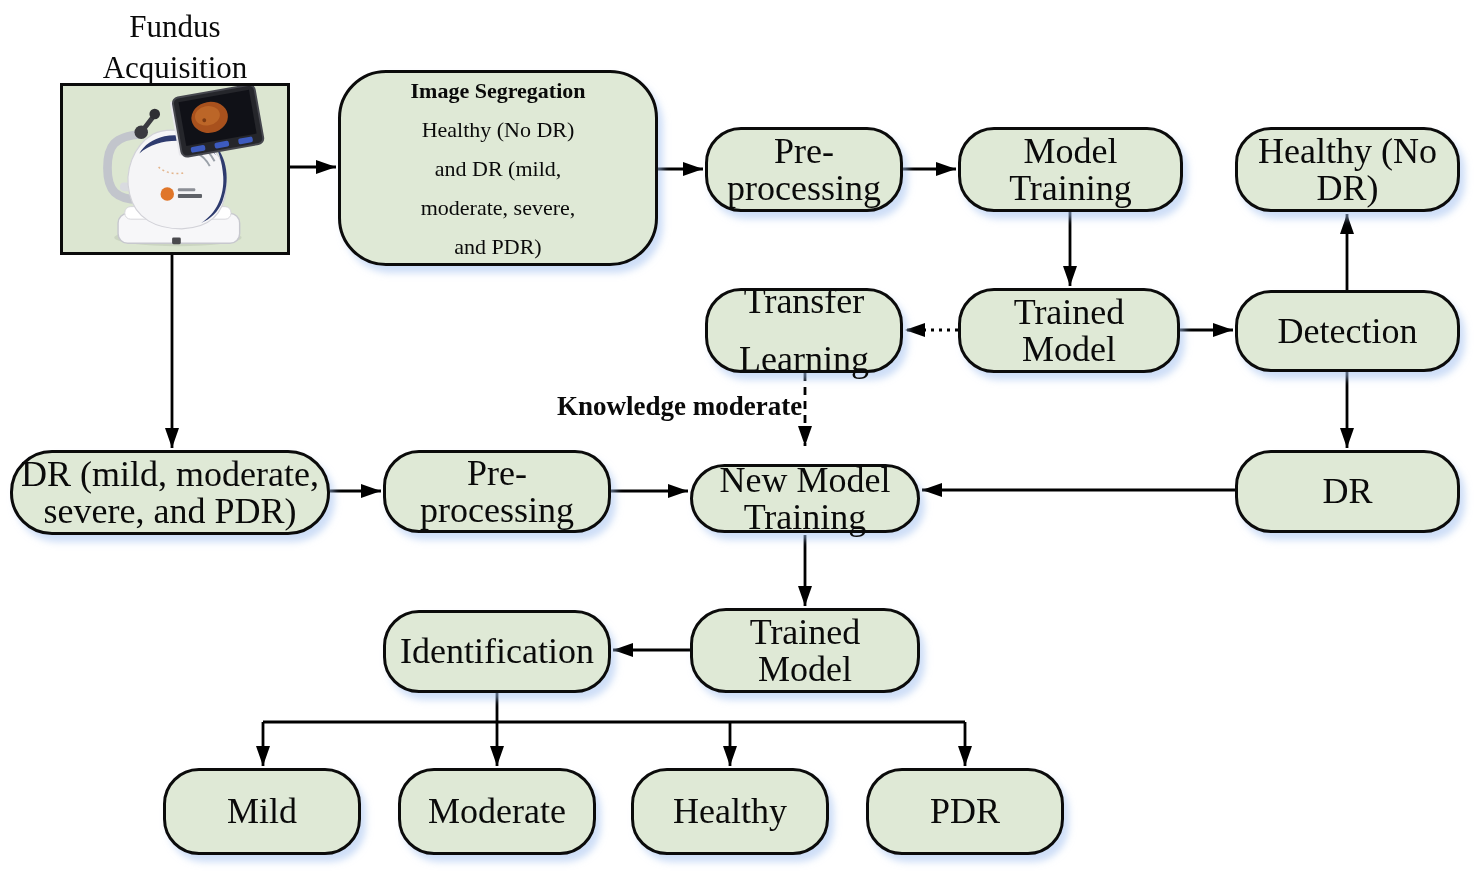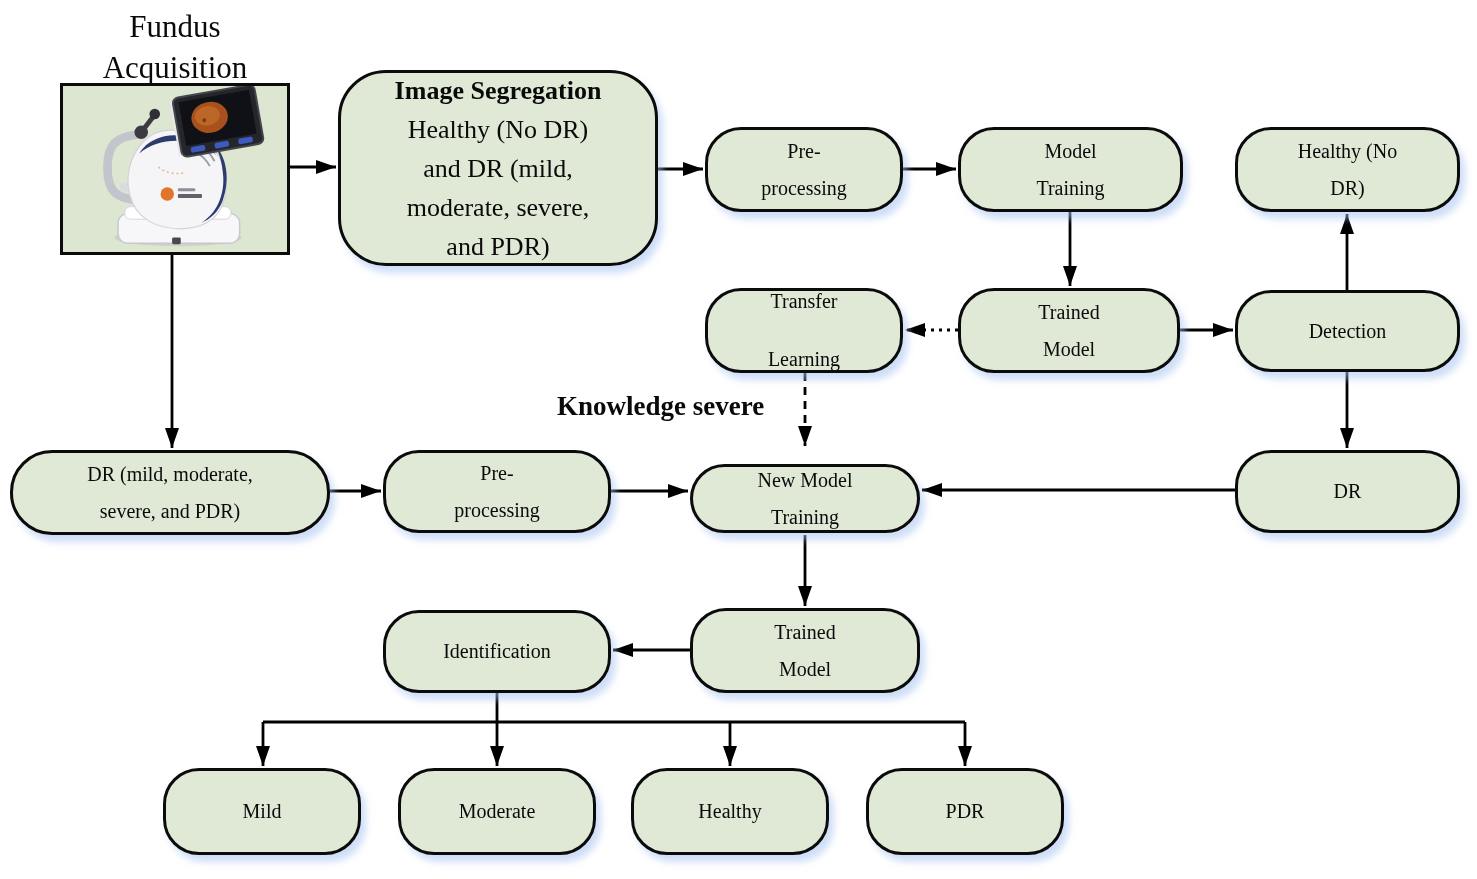--- a/index.html
+++ b/index.html
@@ -23,27 +23,27 @@
   .node{
     position:absolute;
     background:var(--node-fill);
     border:3px solid var(--node-border);
     border-radius:36px;
     display:flex;
     flex-direction:column;
     align-items:center;
     justify-content:center;
     text-align:center;
-    font-size:20px;
+    font-size:36px;
     line-height:37px;
     box-shadow:5px 7px 7px var(--shadow);
     z-index:2;
   }
   .node .ttl{font-weight:bold;}
-  .big{border-radius:48px;font-size:26px;line-height:39px;}
+  .big{border-radius:48px;font-size:22px;line-height:39px;}
   .wide{border-radius:42px;}
   .photo{
     position:absolute;
     border:3px solid #0b0b0b;
     background:var(--photo-bg);
     z-index:2;
   }
   .photo svg{display:block;width:100%;height:100%;}
   .caption{
     position:absolute;
@@ -139,21 +139,21 @@
         <ellipse cx="152" cy="31" rx="19" ry="16" fill="#a8511d"></ellipse>
         <ellipse cx="150" cy="29" rx="13" ry="10" fill="#c06a2a" opacity="0.85"></ellipse>
         <circle cx="146" cy="33" r="2" fill="#7c3a12"></circle>
         <rect x="127" y="58" width="15" height="6" rx="2" fill="#3d5bbf"></rect>
         <rect x="152" y="58" width="15" height="6" rx="2" fill="#3d5bbf"></rect>
         <rect x="177" y="58" width="15" height="6" rx="2" fill="#3d5bbf"></rect>
       </g>
     </svg>
   </div>
 
-  <div class="ks-label" style="left:557px;top:391px;">Knowledge severe</div>
+  <div class="ks-label" style="left:557px;top:391px;">Knowledge moderate</div>
 
   <div class="node big" style="left:338px;top:70px;width:320px;height:196px;">
     <div class="ttl">Image Segregation</div>
     <div>Healthy (No DR)</div>
     <div>and DR (mild,</div>
     <div>moderate, severe,</div>
     <div>and PDR)</div>
   </div>
 
   <div class="node" style="left:705px;top:127px;width:198px;height:85px;">

